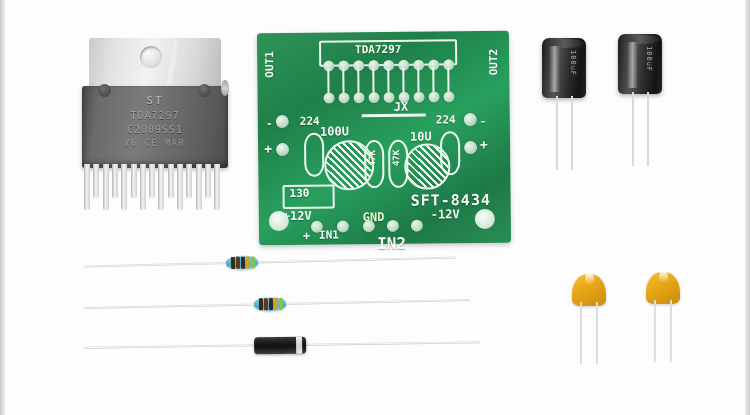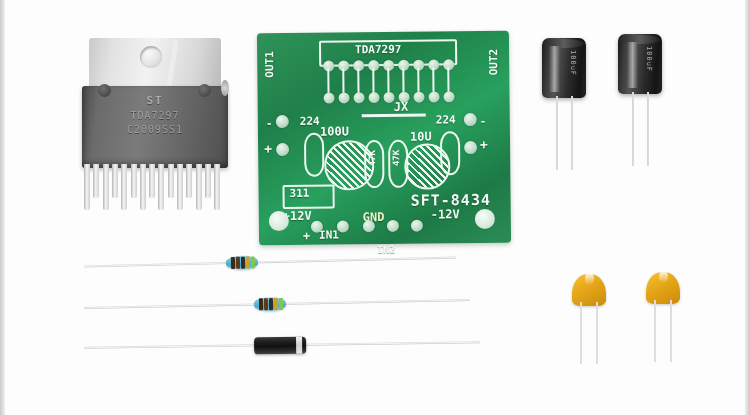--- a/index.html
+++ b/index.html
@@ -115,20 +115,21 @@
     <div class="tab"></div>
     <div class="tabhole"></div>
     <div class="tabslot"></div>
     <div class="body"></div>
     <div class="dimple l"></div>
     <div class="dimple r"></div>
     <div class="notch"></div>
     <div class="lbl l-logo">ST</div>
     <div class="lbl l-part">TDA7297</div>
     <div class="lbl l-lot">C2009SS1</div>
+    <div class="lbl l-mark">V6 CE MAR</div>
     <div class="pins" id="ic-pins">
         <div class="pin" style="left: 0px;"></div>
         <div class="pin up" style="left: 9.3px;"></div>
         <div class="pin" style="left: 18.6px;"></div>
         <div class="pin up" style="left: 27.9px;"></div>
         <div class="pin" style="left: 37.2px;"></div>
         <div class="pin up" style="left: 46.5px;"></div>
         <div class="pin" style="left: 55.8px;"></div>
         <div class="pin up" style="left: 65.1px;"></div>
         <div class="pin" style="left: 74.4px;"></div>
@@ -201,30 +202,30 @@
 
     <div class="res" style="left:106px;top:108px;width:16px;height:44px;"></div>
     <div class="sk vert" style="left:109px;top:118px;font-size:9px;">47K</div>
     <div class="res" style="left:130px;top:108px;width:16px;height:44px;"></div>
     <div class="sk vert" style="left:133px;top:118px;font-size:9px;">47K</div>
 
     <div class="line" style="left:104px;top:82px;width:64px;height:3px;"></div>
     <div class="sk" style="left:136px;top:68px;font-size:12px;">JX</div>
 
     <div class="outline" style="left:24px;top:152px;width:48px;height:20px;"></div>
-    <div class="sk" style="left:31px;top:154px;font-size:11px;">311</div>
+    <div class="sk" style="left:31px;top:154px;font-size:11px;">130</div>
 
     <div class="sk" style="left:152px;top:160px;font-size:15px;letter-spacing:1px;">SFT-8434</div>
 
     <div class="sk" style="left:24px;top:176px;font-size:12px;">+12V</div>
     <div class="sk" style="left:104px;top:178px;font-size:12px;color:#eaf6c8;">GND</div>
     <div class="sk" style="left:172px;top:176px;font-size:12px;">-12V</div>
 
     <div class="sk" style="left:60px;top:196px;font-size:11px;">IN1</div>
-    <div class="sk" style="left:118px;top:212px;font-size:10px;">IN2</div>
+    <div class="sk" style="left:118px;top:202px;font-size:16px;">IN2</div>
     <div class="sk" style="left:44px;top:196px;font-size:12px;">+</div>
 
     <div class="hole" style="left:10px;top:178px;width:20px;height:20px;"></div>
     <div class="hole" style="left:216px;top:178px;width:20px;height:20px;"></div>
 
     <div id="pcb-bottom-pads">
         <div class="pad" style="left: 52px; top: 188px; width: 12px; height: 12px;"></div>
         <div class="pad" style="left: 78px; top: 188px; width: 12px; height: 12px;"></div>
         <div class="pad" style="left: 104px; top: 188px; width: 12px; height: 12px;"></div>
         <div class="pad" style="left: 128px; top: 188px; width: 12px; height: 12px;"></div>

